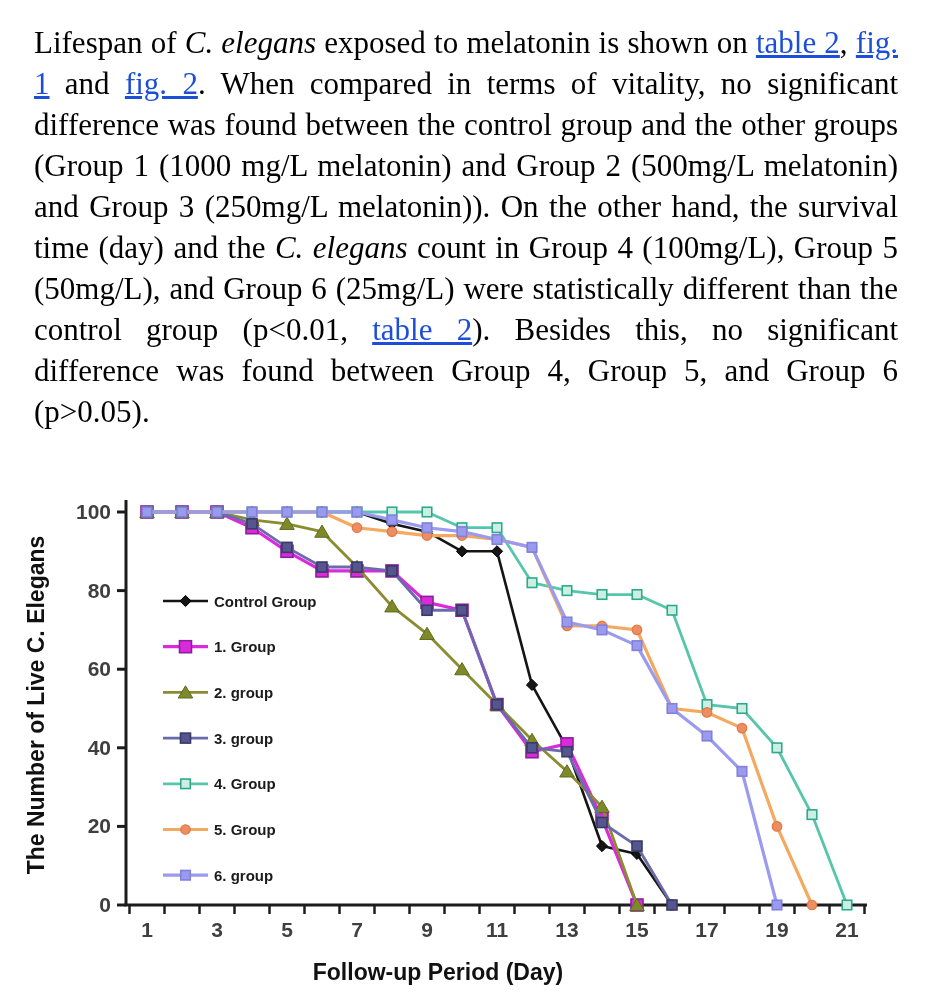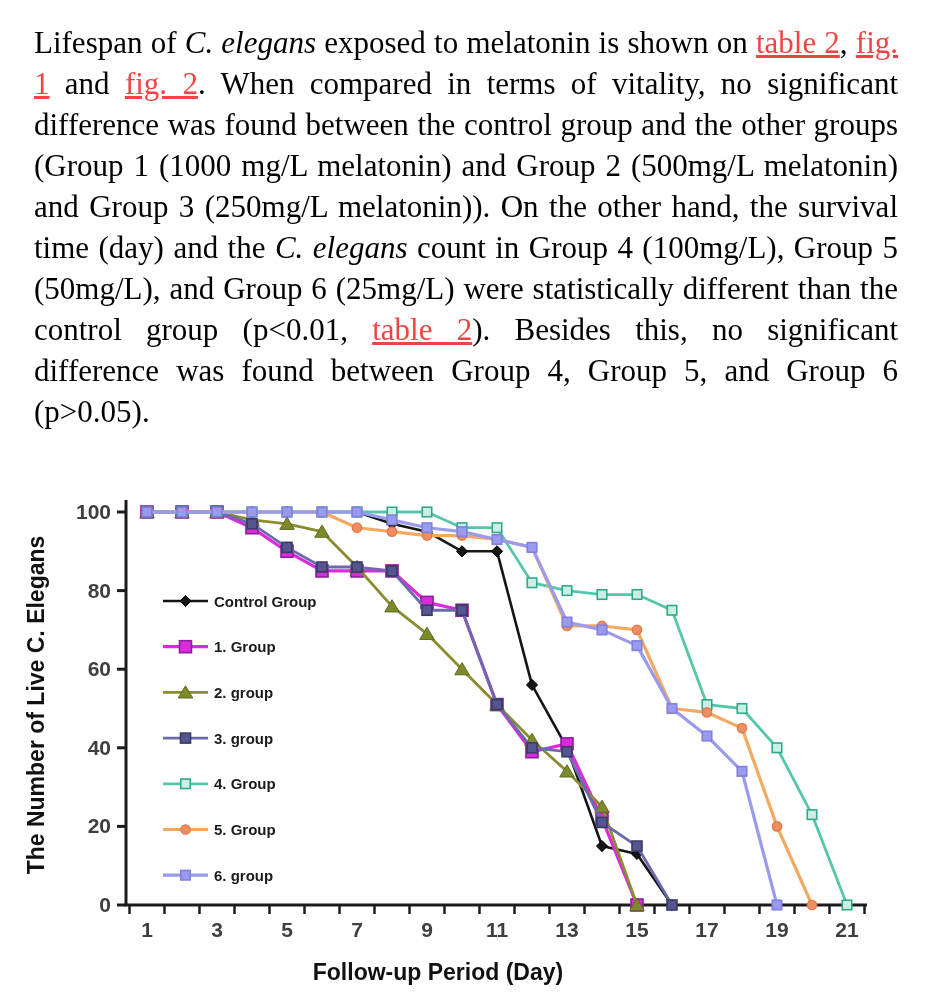--- a/index.html
+++ b/index.html
@@ -3,21 +3,21 @@
 <meta charset="utf-8">
 <style>
   html,body{margin:0;padding:0;background:#ffffff;}
   .page{position:relative;width:934px;height:1008px;background:#ffffff;overflow:hidden;
         font-family:"Liberation Serif", serif;}
   .doc-text{
     position:absolute;left:34px;top:22px;width:864px;margin:0;
     font-size:31px;line-height:41px;color:#000;text-align:justify;
   }
   .doc-text em{font-style:italic;}
-  .doc-text a.doclink{color:#ef4444;text-decoration:underline;cursor:pointer;}
+  .doc-text a.doclink{color:#1d4ed8;text-decoration:underline;cursor:pointer;}
   .figure{position:absolute;left:0;top:488px;width:934px;height:520px;}
   svg text{font-family:"Liberation Sans", sans-serif;font-weight:bold;}
   .ticklab{font-size:21px;fill:#3f3f3f;}
   .axtitle{font-size:23px;fill:#111;}
   .legendlab{font-size:15px;fill:#1b1b1b;}
 </style>
 </head>
 <body>
 
 <div class="page">

